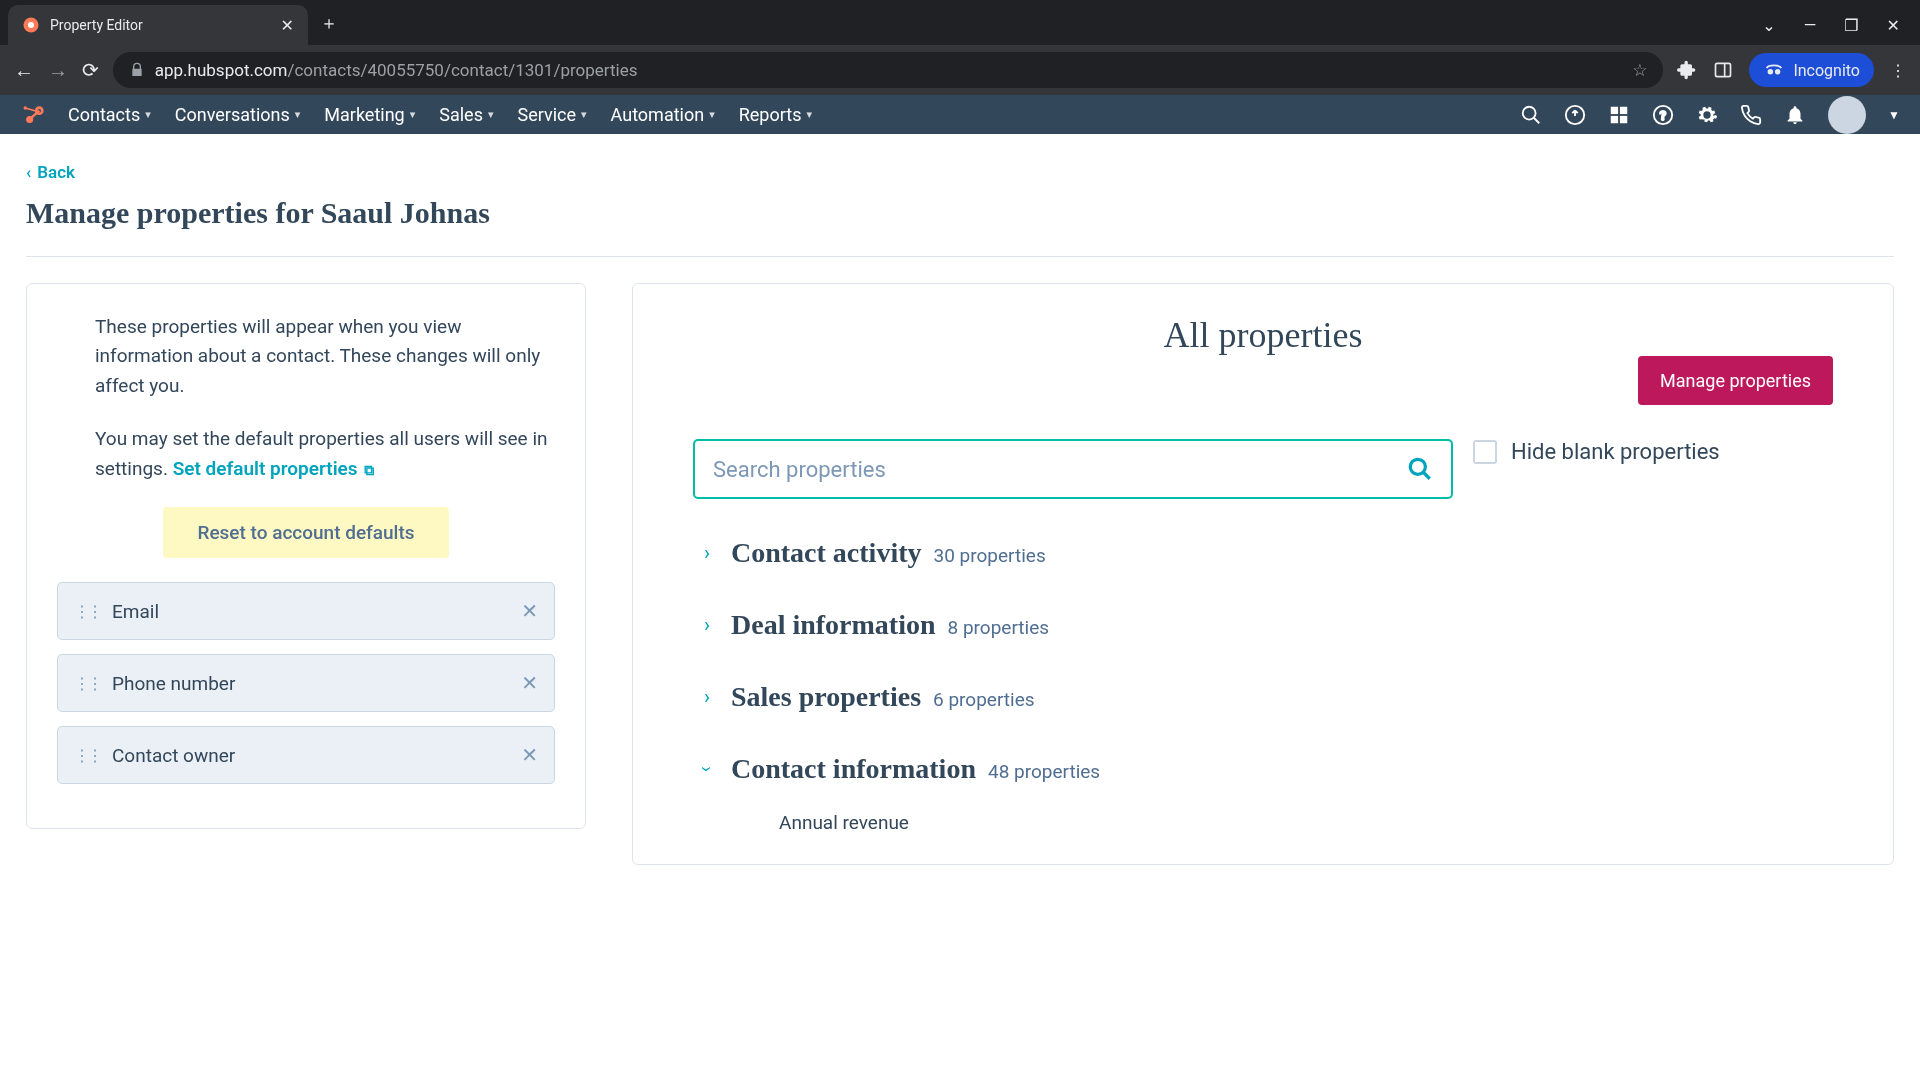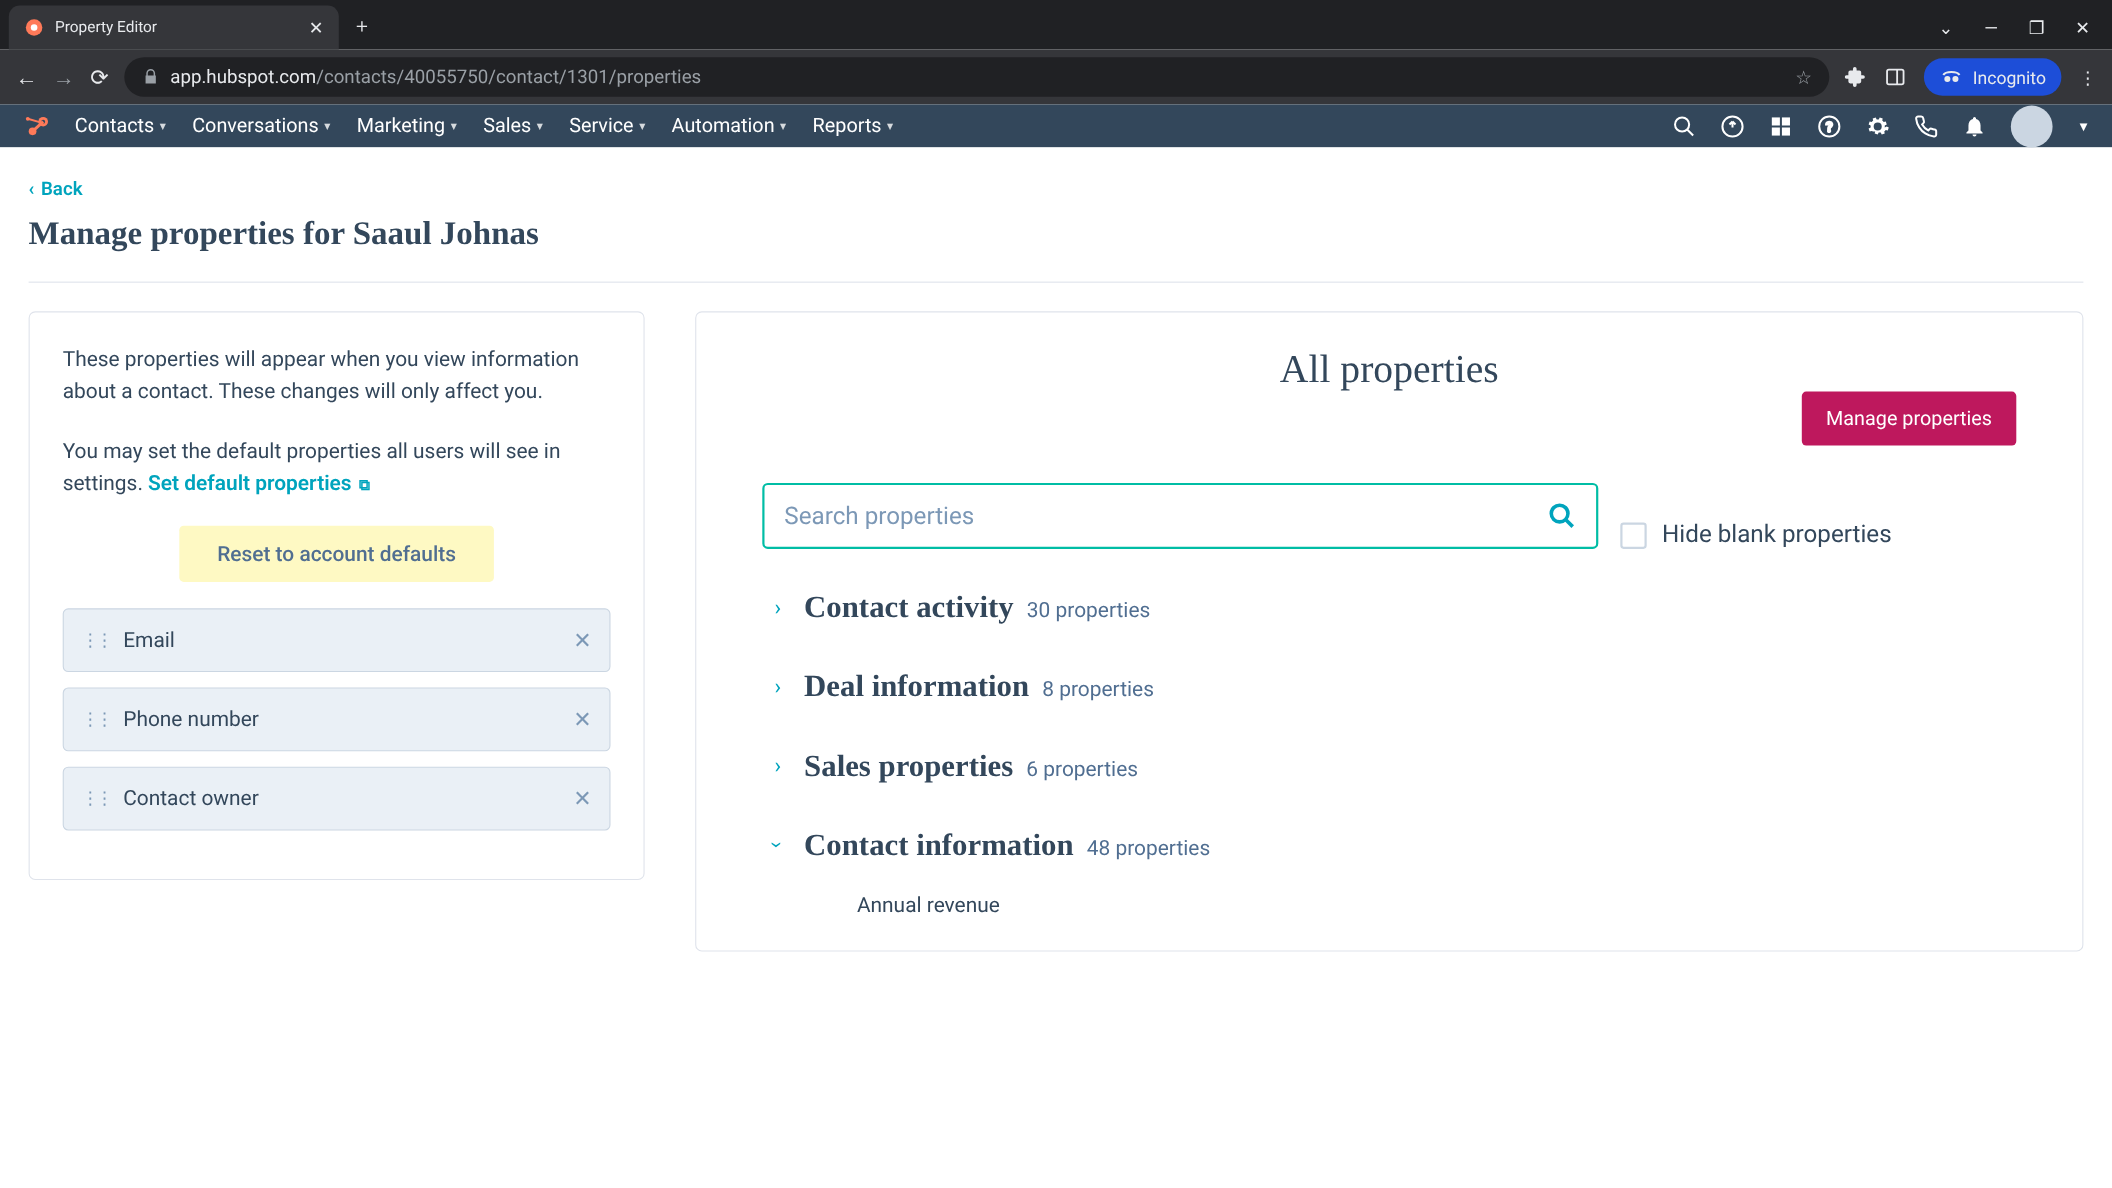--- a/index.html
+++ b/index.html
@@ -36,34 +36,34 @@
   
   .page { height: calc(1080px - 47px - 50px - 56px); overflow-y: scroll; background: #fff; }
   .page-inner { padding: 28px 26px; }
   .back-link { color: #00a4bd; font-size: 17px; font-weight: 600; display: inline-flex; align-items: center; gap: 6px; cursor: pointer; }
   .page-title { font-size: 30px; font-weight: 600; color: #33475b; margin-top: 14px; margin-bottom: 26px; font-family: Georgia, serif; }
   .divider { border-top: 1px solid #dfe3eb; margin-bottom: 26px; }
 
   .cols { display: flex; gap: 46px; align-items: flex-start; }
   .about-card { width: 560px; border: 1px solid #dfe3eb; border-radius: 6px; padding: 28px 30px 30px; }
   .about-title { font-size: 24px; font-weight: 700; color: #33475b; margin-bottom: 22px; }
-  .about-p { font-size: 19px; color: #33475b; line-height: 1.55; margin-bottom: 24px; }
+  .about-p { font-size: 19px; color: #33475b; line-height: 1.55; margin-bottom: 24px; margin-left: 38px; }
   .about-link { color: #00a4bd; font-weight: 600; }
   .ext-icon { font-size: 14px; margin-left: 2px; }
   .reset-btn { display: block; margin: 0 auto 24px; background: #fef9c3; color: #506e91; font-size: 19px; font-weight: 500; border: none; border-radius: 4px; padding: 14px 34px; cursor: pointer; }
   .prop-pill { background: #eaf0f6; border: 1px solid #cbd6e2; border-radius: 5px; height: 58px; display: flex; align-items: center; padding: 0 16px; margin-bottom: 14px; color: #33475b; font-size: 19px; }
   .drag-handle { color: #7c98b6; margin-right: 12px; font-size: 16px; letter-spacing: -3px; }
   .pill-close { margin-left: auto; color: #7c98b6; font-size: 20px; cursor: pointer; }
 
   .main-card { flex: 1; border: 1px solid #dfe3eb; border-radius: 6px; padding: 30px 60px; }
   .main-head { display: flex; align-items: center; flex-direction: column; }
   .main-title { font-size: 36px; color: #33475b; font-weight: 400; font-family: Georgia, serif; }
   .manage-btn { margin-left: auto; background: #be185d; color: #fff; font-size: 18px; border: none; border-radius: 4px; padding: 14px 22px; cursor: pointer; }
 
-  .search-row { display: flex; align-items: flex-end; gap: 20px; margin-top: 34px; margin-bottom: 18px; }
+  .search-row { display: flex; align-items: flex-start; gap: 20px; margin-top: 34px; margin-bottom: 18px; }
   .search-box { flex: 0 0 760px; border: 2px solid #00bda5; border-radius: 5px; height: 60px; display: flex; align-items: center; padding: 0 18px; }
   .search-box input { border: none; outline: none; flex: 1; font-size: 22px; color: #33475b; background: transparent; }
   .search-box input::placeholder { color: #7c98b6; }
   .search-icon { color: #00a4bd; font-size: 24px; }
   .hide-blank { display: flex; align-items: center; gap: 14px; font-size: 22px; color: #33475b; }
   .checkbox { width: 24px; height: 24px; border: 2px solid #cbd6e2; border-radius: 3px; }
 
   .group { display: flex; align-items: baseline; gap: 12px; padding: 20px 0 20px 2px; cursor: pointer; }
   .chevron { color: #00a4bd; font-size: 20px; width: 24px; display: inline-flex; justify-content: center; transform: translateY(-2px); }
   .chevron.open { transform: rotate(90deg) translateX(-2px); }

